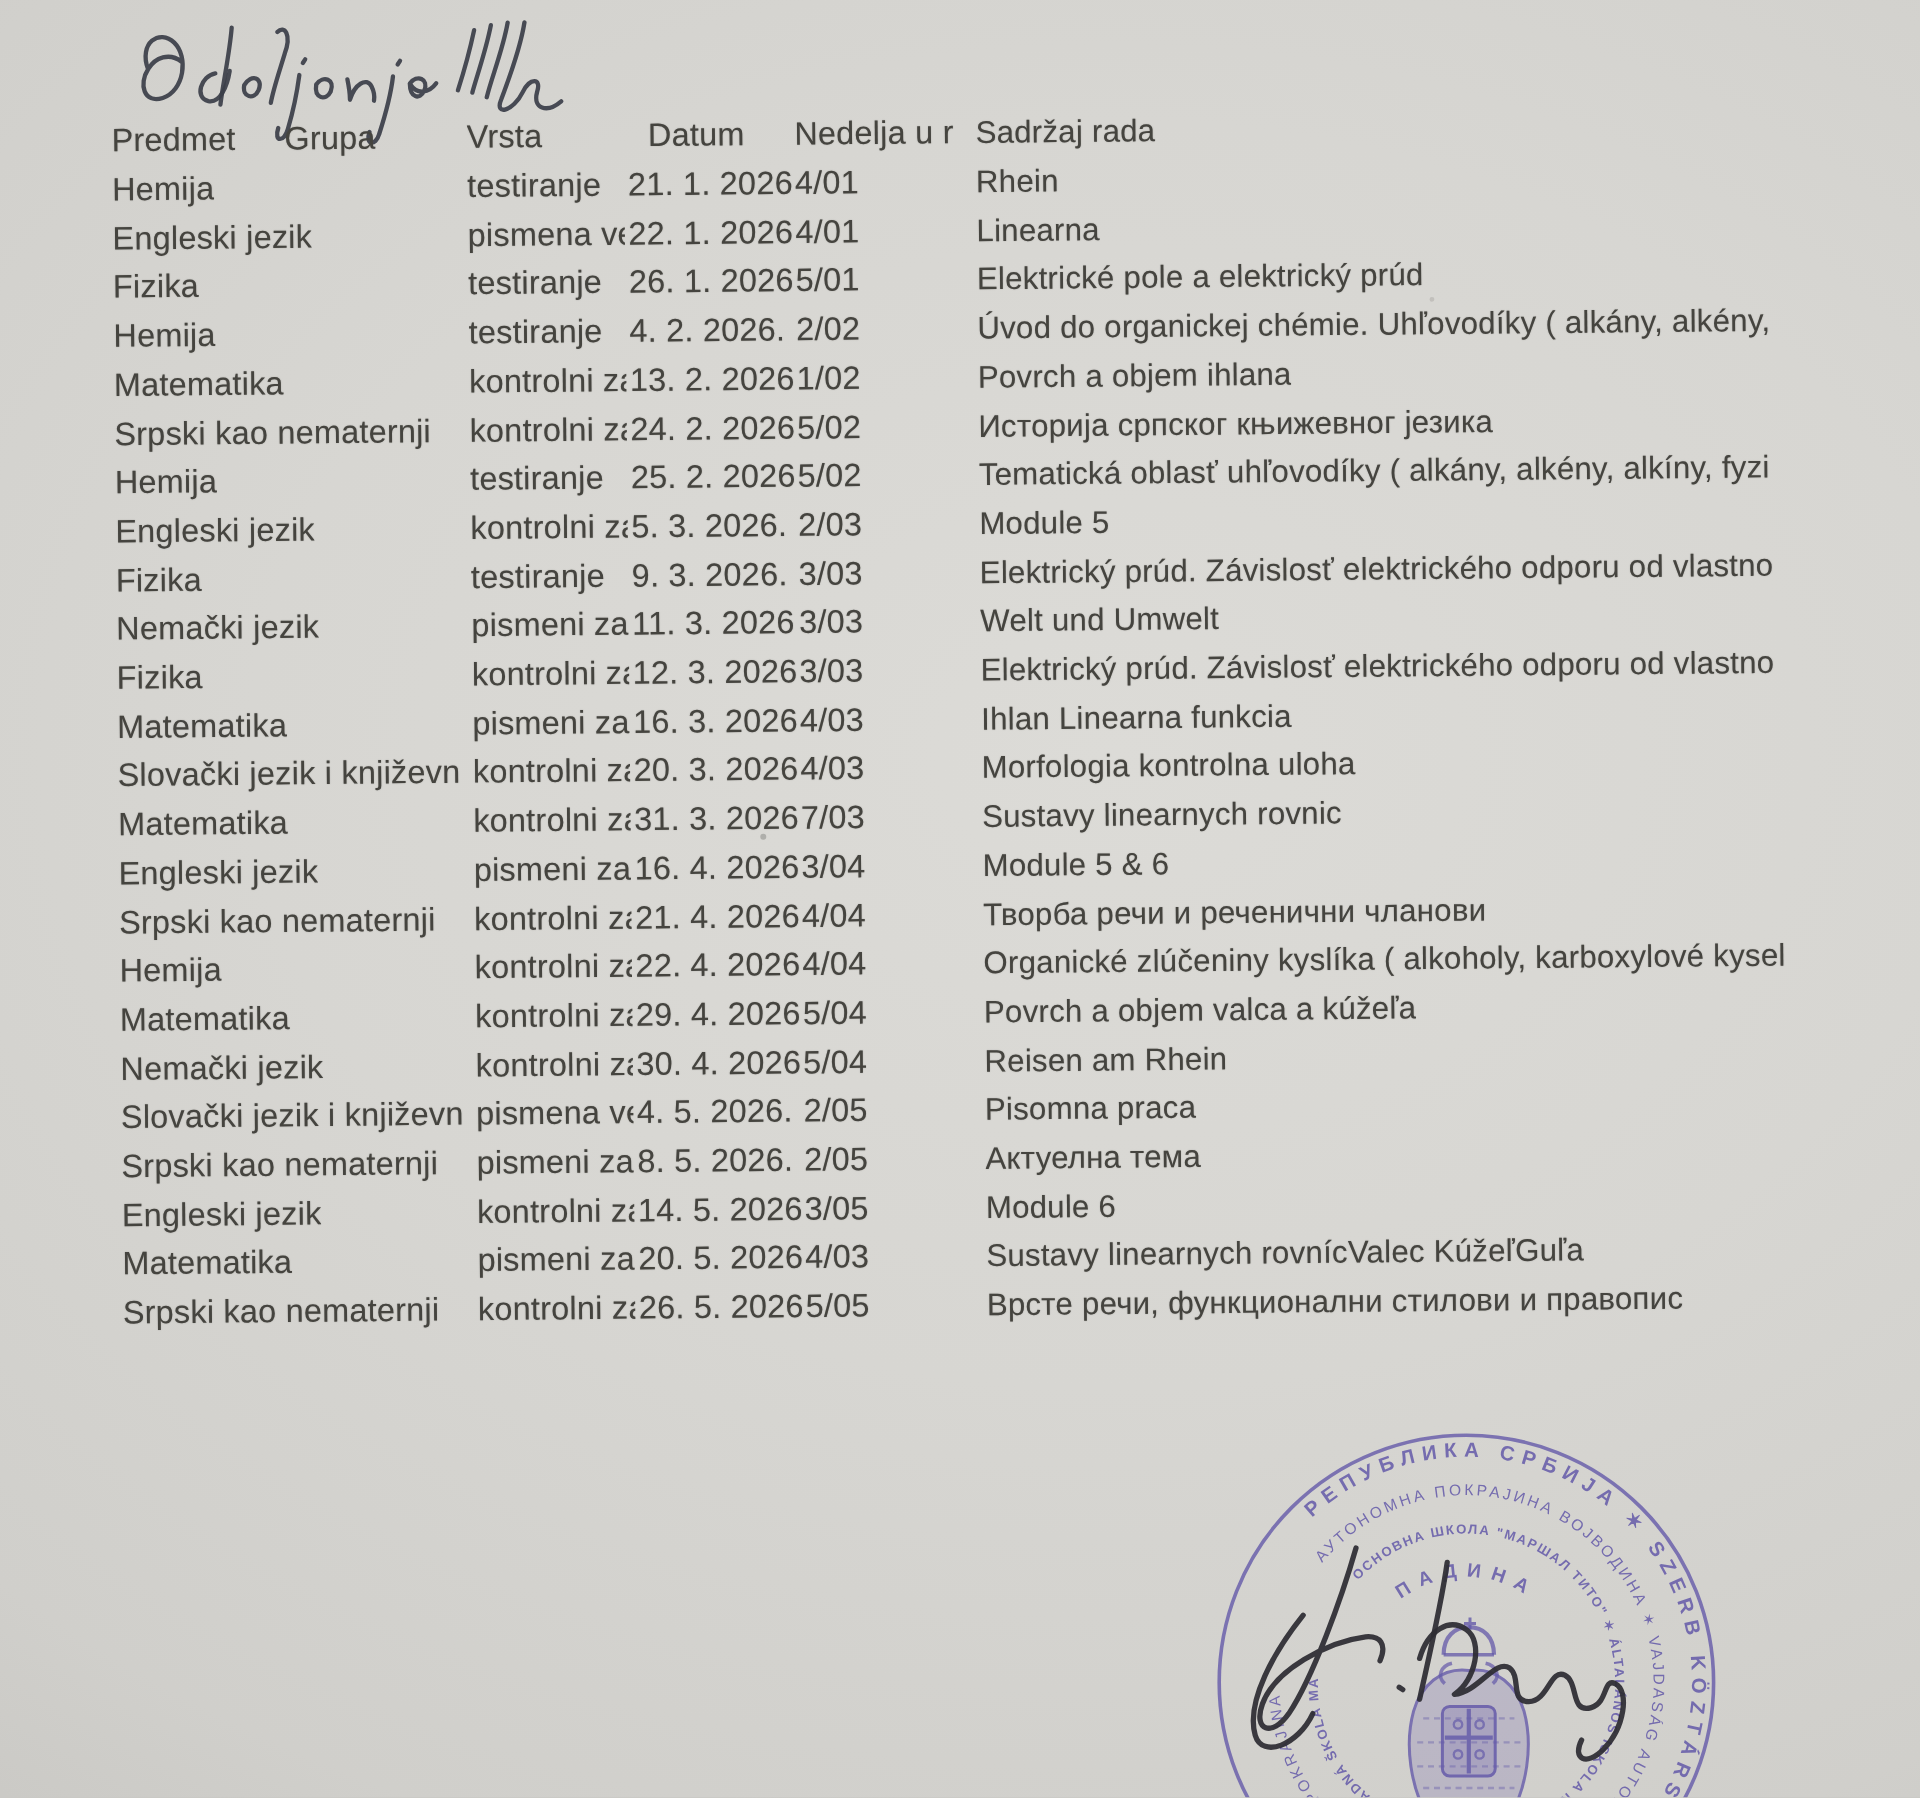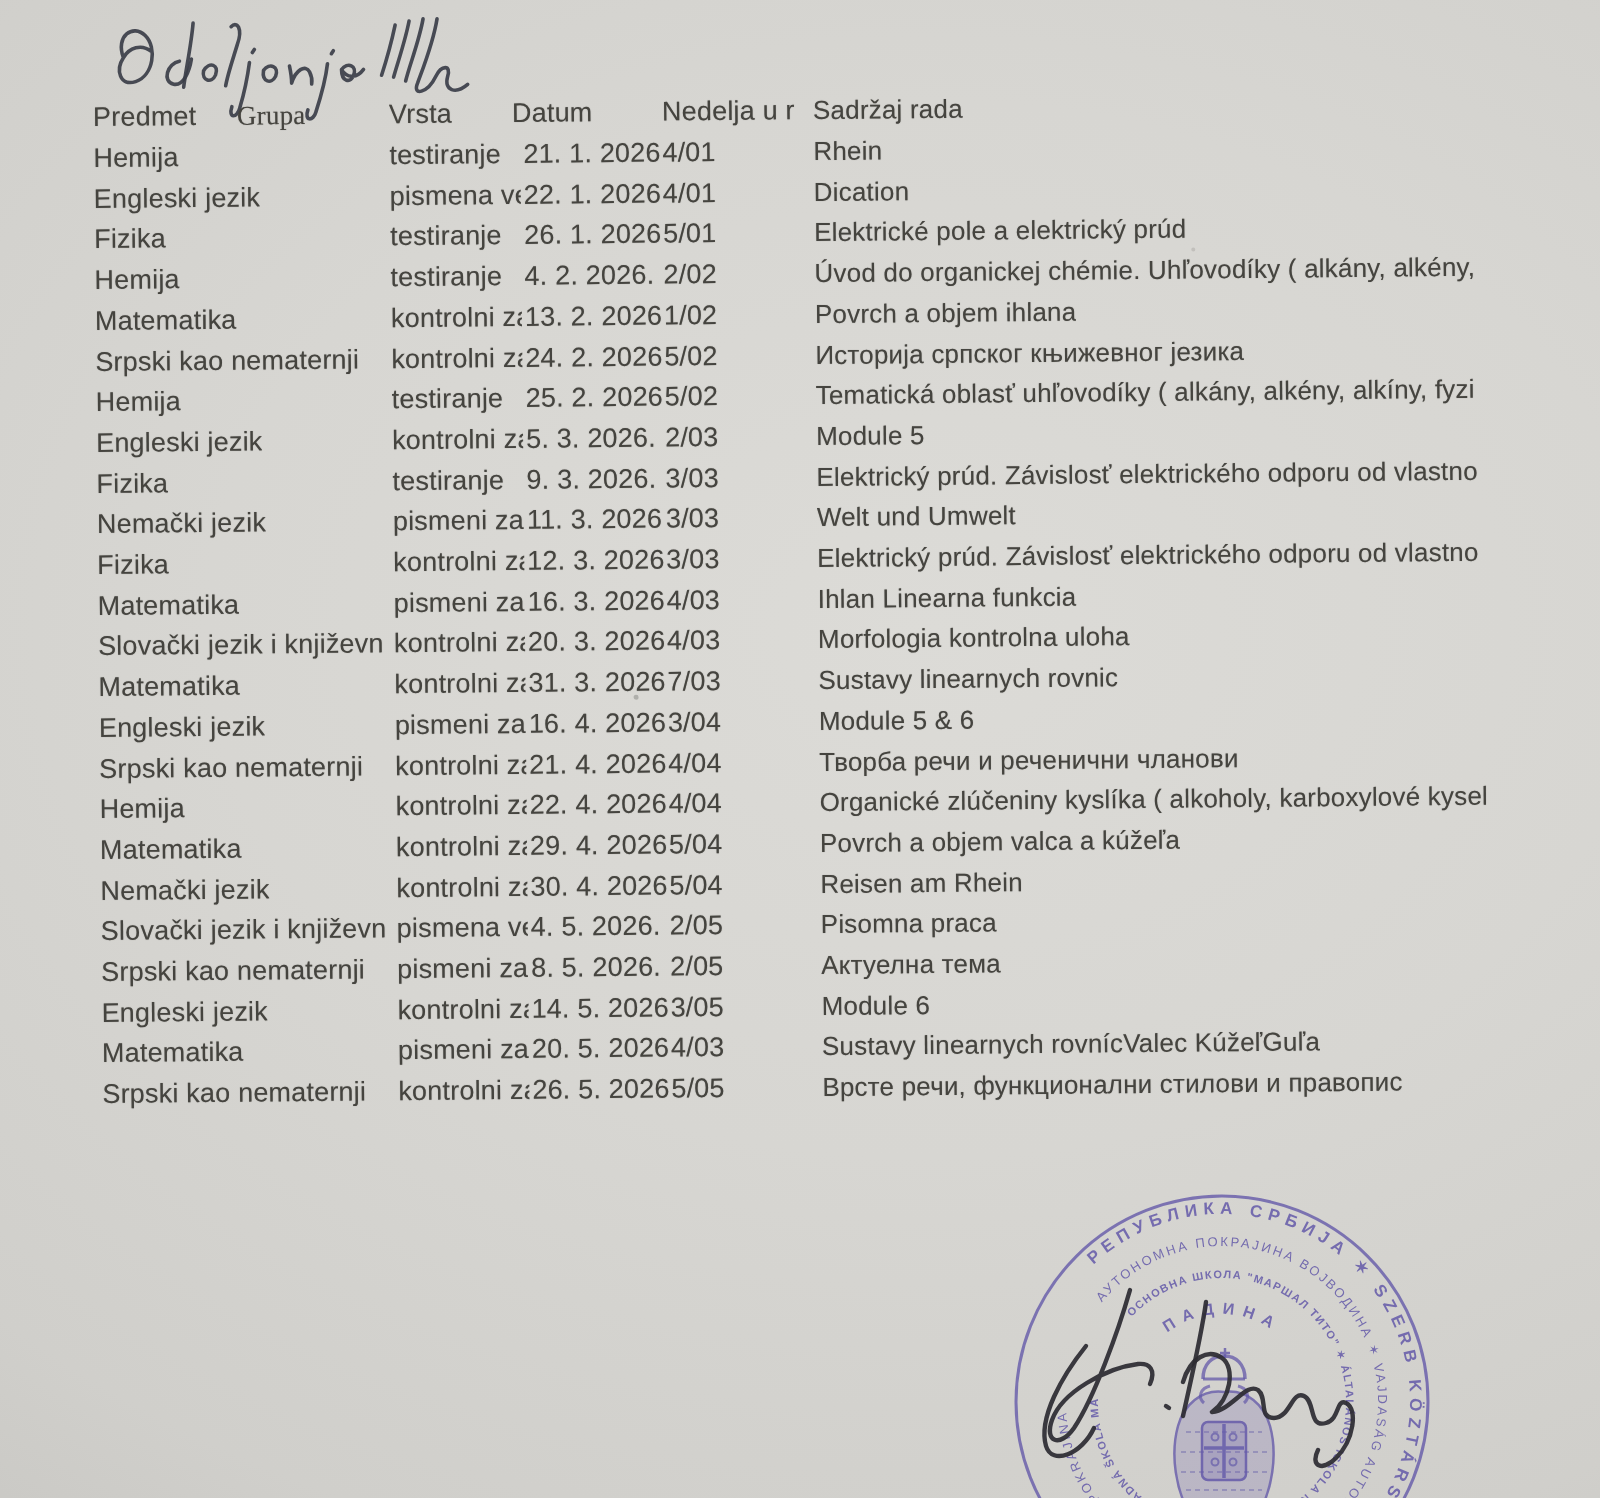--- a/index.html
+++ b/index.html
@@ -12,26 +12,26 @@
   .tilt{position:absolute;left:0;top:0;width:1600px;height:1498px;
     transform:rotate(-0.55deg);transform-origin:95px 120px;}
   .hdr,.row{position:absolute;left:0;width:1600px;height:41px;}
   .hdr{top:97px;}
   .cell{
     position:absolute;top:0;line-height:41px;white-space:nowrap;overflow:hidden;
     font-size:27px;color:#45443f;letter-spacing:.2px;
     text-shadow:0 0 1px rgba(80,78,74,.45);
   }
   .c-predmet{left:93px;max-width:293px;}
-  .c-grupa{left:237px;font-family:Liberation Serif, serif;}
+  .c-grupa{left:237px;}
   .c-vrsta{left:389px;max-width:131px;}
   .c-datum{left:523px;max-width:138px;}
   .c-nedelja{left:662px;}
   .c-sadrzaj{left:813px;max-width:697px;font-size:26px;}
-  .hdr .c-datum{left:512px;}
+  .hdr .c-datum{left:540px;}
   .hdr .c-nedelja{max-width:150px;}
   .speck{position:absolute;border-radius:50%;background:#8d8c88;opacity:.55;}
   svg{position:absolute;overflow:visible;}
   .hand path{fill:none;stroke:#3b3e49;stroke-width:3.6;stroke-linecap:round;stroke-linejoin:round;opacity:.92;}
   .stamp-txt{fill:#584da5;opacity:.85;}
   .sig path{fill:none;stroke:#2d2c33;stroke-width:4.4;stroke-linecap:round;stroke-linejoin:round;opacity:.93;}
 </style>
 </head>
 <body>
 
@@ -75,21 +75,21 @@
           <span class="cell c-datum">21. 1. 2026</span>
           <span class="cell c-nedelja">4/01</span>
           <span class="cell c-sadrzaj">Rhein</span>
         </div>
         <div class="row" style="top: 178.7px;">
           <span class="cell c-predmet">Engleski jezik</span>
           <span class="cell c-grupa"></span>
           <span class="cell c-vrsta">pismena ve</span>
           <span class="cell c-datum">22. 1. 2026</span>
           <span class="cell c-nedelja">4/01</span>
-          <span class="cell c-sadrzaj">Dication</span>
+          <span class="cell c-sadrzaj">Linearna</span>
         </div>
         <div class="row" style="top: 219.4px;">
           <span class="cell c-predmet">Fizika</span>
           <span class="cell c-grupa"></span>
           <span class="cell c-vrsta">testiranje</span>
           <span class="cell c-datum">26. 1. 2026</span>
           <span class="cell c-nedelja">5/01</span>
           <span class="cell c-sadrzaj">Elektrické pole a elektrický prúd</span>
         </div>
         <div class="row" style="top: 260.1px;">

